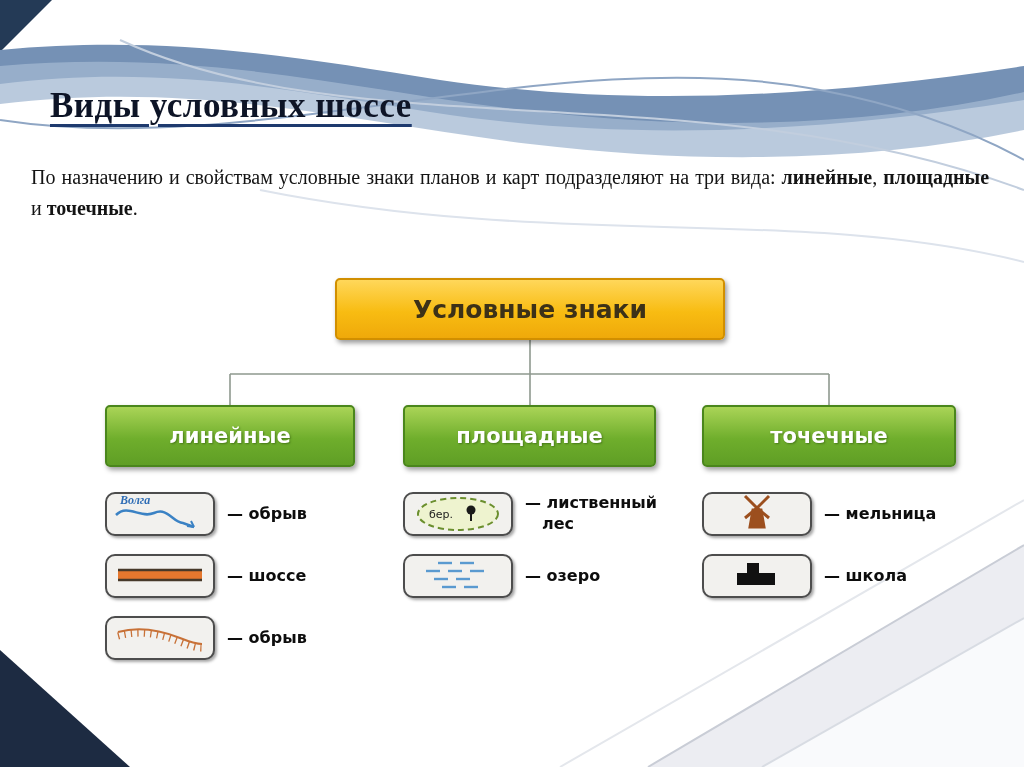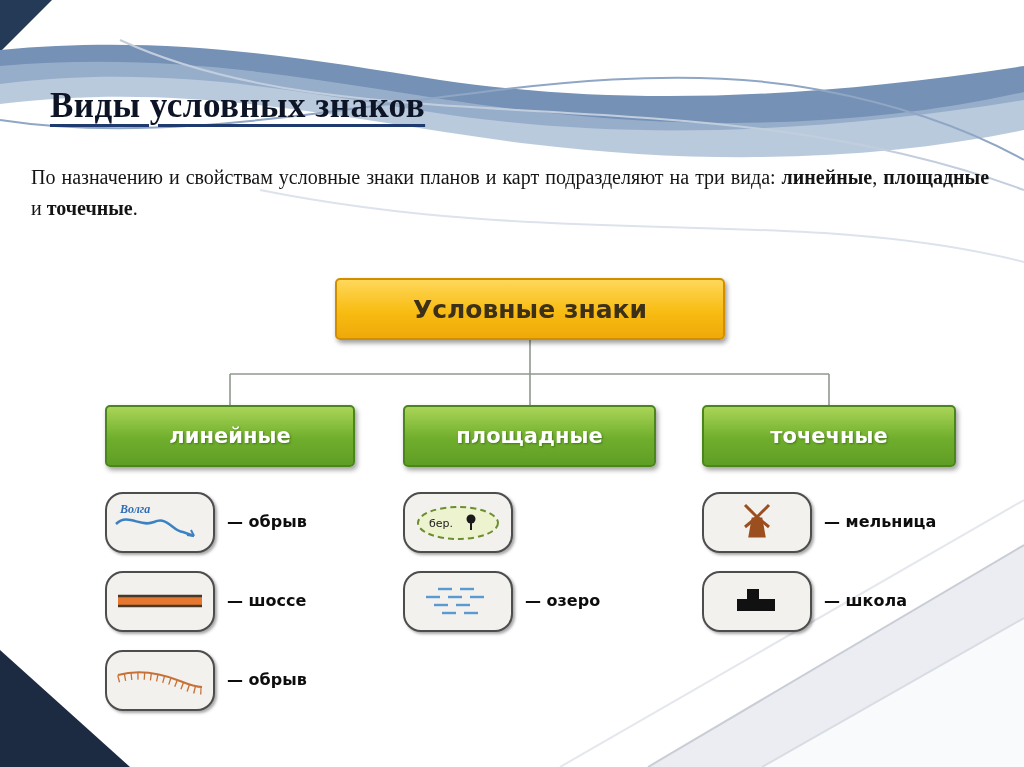--- a/index.html
+++ b/index.html
@@ -40,22 +40,22 @@
     border:2px solid #4a861c; border-radius:5px;
     box-shadow:2px 3px 5px rgba(0,0,0,.38);
     font-size:21px; font-weight:bold; color:#ffffff;
     text-shadow:1px 1px 2px rgba(40,80,10,.55);
   }
   .col-2 .branch-box { width:253px; }
   .col-3 .branch-box { width:254px; }
   .legend-row { display:flex; align-items:center; margin-top:18px; }
   .legend-row.first { margin-top:25px; }
   .symbol-box {
-    flex:0 0 110px; height:61px;
-    background:#f2f1ee; border:2px solid #4d4d4d; border-radius:18px;
+    flex:0 0 110px; height:44px;
+    background:#f2f1ee; border:2px solid #4d4d4d; border-radius:10px;
     box-shadow:2px 2px 3px rgba(0,0,0,.35);
     display:flex; align-items:center; justify-content:center;
   }
   .legend-label {
     margin-left:12px; font-size:16px; font-weight:bold; color:#0d0d0d;
     line-height:1.3; padding-left:17px; text-indent:-17px; max-width:150px;
   }
 </style>
 </head>
 <body>
@@ -74,21 +74,21 @@
 
     <polygon points="0,650 130,767 0,767" fill="#1d2b42"></polygon>
 
     <line x1="560" y1="767" x2="1024" y2="500" stroke="#e4e7ec" stroke-width="2"></line>
     <polygon points="1024,545 1024,767 648,767" fill="#ecedf2"></polygon>
     <line x1="648" y1="767" x2="1024" y2="545" stroke="#c9cdd6" stroke-width="2"></line>
     <polygon points="1024,618 1024,767 762,767" fill="#f9fafc"></polygon>
     <line x1="762" y1="767" x2="1024" y2="618" stroke="#d8dce3" stroke-width="2"></line>
   </svg>
 
-  <h1 class="title">Виды условных знаков</h1>
+  <h1 class="title">Виды условных шоссе</h1>
   <p class="intro"><span>По назначению и свойствам условные знаки планов и карт подразделяют на три вида: </span><b>линейные</b><span>, </span><b>площадные</b><span> и </span><b>точечные</b><span>.</span></p>
 
   <svg class="connectors" width="1024" height="767" viewBox="0 0 1024 767">
     <path d="M530,338 L530,374 M230,374 L829,374 M230,374 L230,407 M530,374 L530,407 M829,374 L829,407" fill="none" stroke="#8f998f" stroke-width="1.6"></path>
   </svg>
 
   <div class="root-box">
     <span>Условные знаки</span>
   </div>
 
@@ -133,20 +133,21 @@
     </div>
     <div class="legend-row first">
       <div class="symbol-box">
         <svg width="100" height="50" viewBox="0 0 100 50">
           <ellipse cx="50" cy="25" rx="40" ry="16" fill="#eef3cf" stroke="#6b8f2e" stroke-width="2" stroke-dasharray="6,4"></ellipse>
           <text x="21" y="29" font-size="11" fill="#1c1c1c" font-family="DejaVu Sans, sans-serif">бер.</text>
           <circle cx="63" cy="21" r="4.5" fill="#1a1a1a"></circle>
           <line x1="63" y1="25" x2="63" y2="32" stroke="#1a1a1a" stroke-width="2"></line>
         </svg>
       </div>
+      <div class="legend-label">— лиственный лес</div>
     </div>
     <div class="legend-row">
       <div class="symbol-box">
         <svg width="100" height="50" viewBox="0 0 100 50">
           <g stroke="#5a9ad0" stroke-width="2.4">
             <line x1="30" y1="12" x2="44" y2="12"></line>
               <line x1="52" y1="12" x2="66" y2="12"></line>
             <line x1="18" y1="20" x2="32" y2="20"></line>
               <line x1="40" y1="20" x2="54" y2="20"></line>
               <line x1="62" y1="20" x2="76" y2="20"></line>

